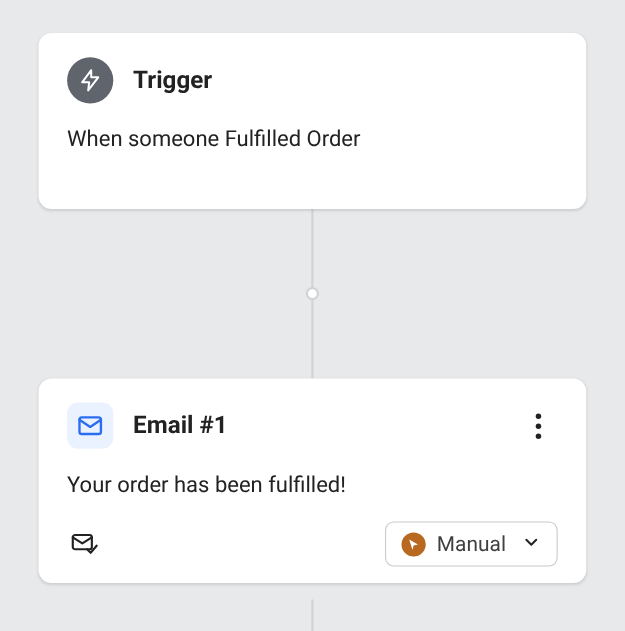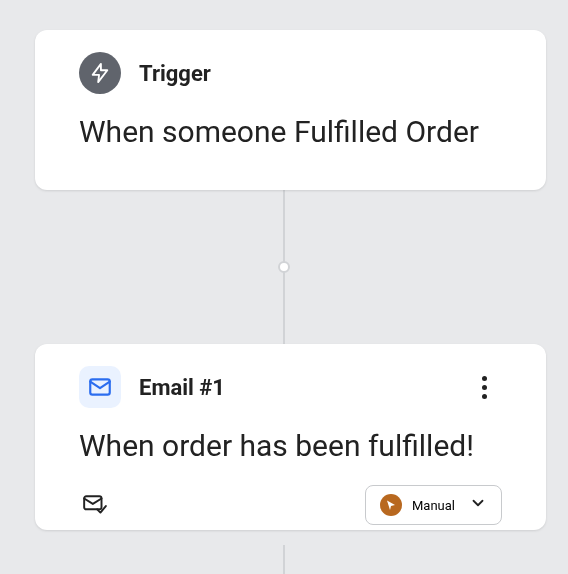--- a/index.html
+++ b/index.html
@@ -33,42 +33,42 @@
       height: 12px;
       background: #fff;
       border: 2px solid #d1d3d6;
       border-radius: 50%;
       transform: translate(-50%, -50%);
     }
 
     .card {
       position: absolute;
       left: 35px;
-      right: 22px;
+      right: 35px;
       background: #fff;
       border-radius: 12px;
       box-shadow: 0 1px 3px rgba(0,0,0,0.08), 0 1px 2px rgba(0,0,0,0.04);
-      padding: 22px 44px;
+      padding: 22px 26px;
     }
     .card.trigger { top: 30px; height: 160px; }
     .card.email { top: 344px; height: 186px; }
 
     .card-header {
       display: flex;
       align-items: center;
       gap: 18px;
       margin-bottom: 20px;
     }
     .card-title {
       font-size: 22px;
       font-weight: 700;
       color: #222;
     }
     .card-desc {
-      font-size: 30px;
+      font-size: 20px;
       color: #222;
       font-weight: 400;
     }
 
     .trigger-icon {
       width: 42px;
       height: 42px;
       border-radius: 50%;
       background: #60646c;
       display: flex;
@@ -133,22 +133,22 @@
     .dropdown-badge {
       width: 22px;
       height: 22px;
       border-radius: 50%;
       background: #b8681f;
       display: flex;
       align-items: center;
       justify-content: center;
     }
     .dropdown-label {
-      font-size: 13px;
-      color: #000000;
+      font-size: 19px;
+      color: #404040;
     }
     .chevron {
       margin-left: 4px;
     }
   </style>
 </head>
 <body>
 
 <div class="canvas">
 
@@ -178,21 +178,21 @@
       </div>
       <div class="card-title">Email #1</div>
       <div class="more-button">
         <div class="dots">
           <span></span>
             <span></span>
             <span></span>
         </div>
       </div>
     </div>
-    <div class="card-desc">When order has been fulfilled!</div>
+    <div class="card-desc">Your order has been fulfilled!</div>
     <div class="card-footer">
       <div class="status-icon">
         <svg width="26" height="26" viewBox="0 0 24 24" fill="none">
           <rect x="2" y="4" width="16" height="12" rx="2" stroke="#222" stroke-width="1.8"></rect>
           <path d="M2 6 L10 11 L18 6" stroke="#222" stroke-width="1.8" stroke-linecap="round" stroke-linejoin="round"></path>
           <path d="M14 16 L17 19 L22 13" stroke="#222" stroke-width="1.8" stroke-linecap="round" stroke-linejoin="round" fill="none"></path>
         </svg>
       </div>
       <div class="dropdown">
         <div class="dropdown-badge">

